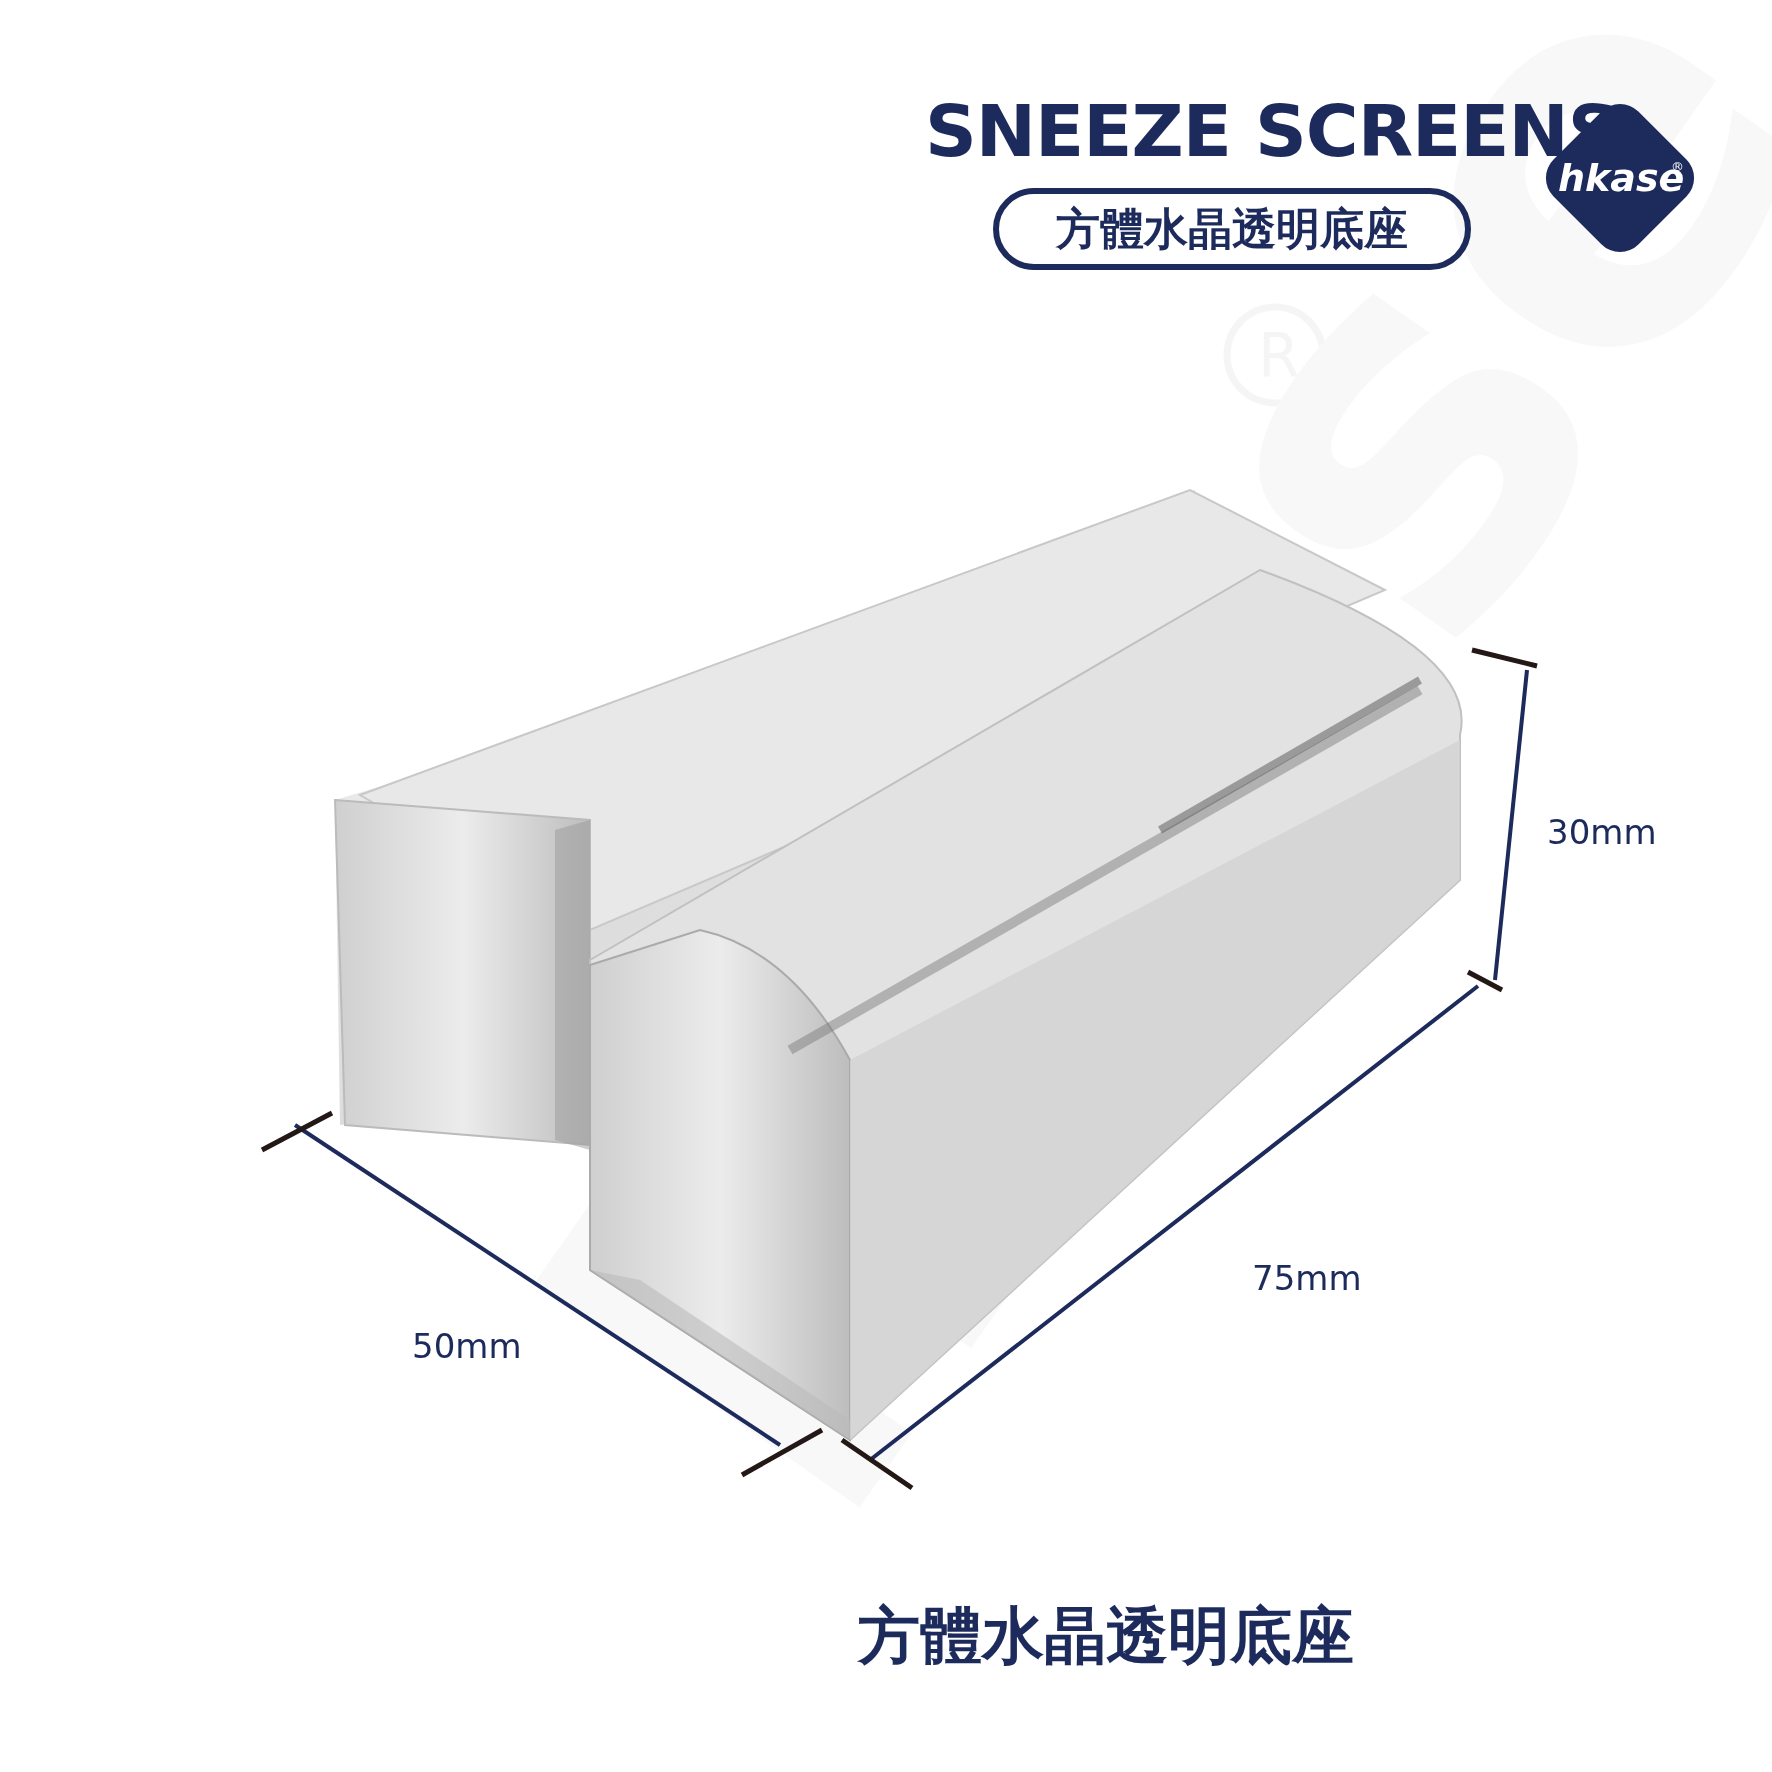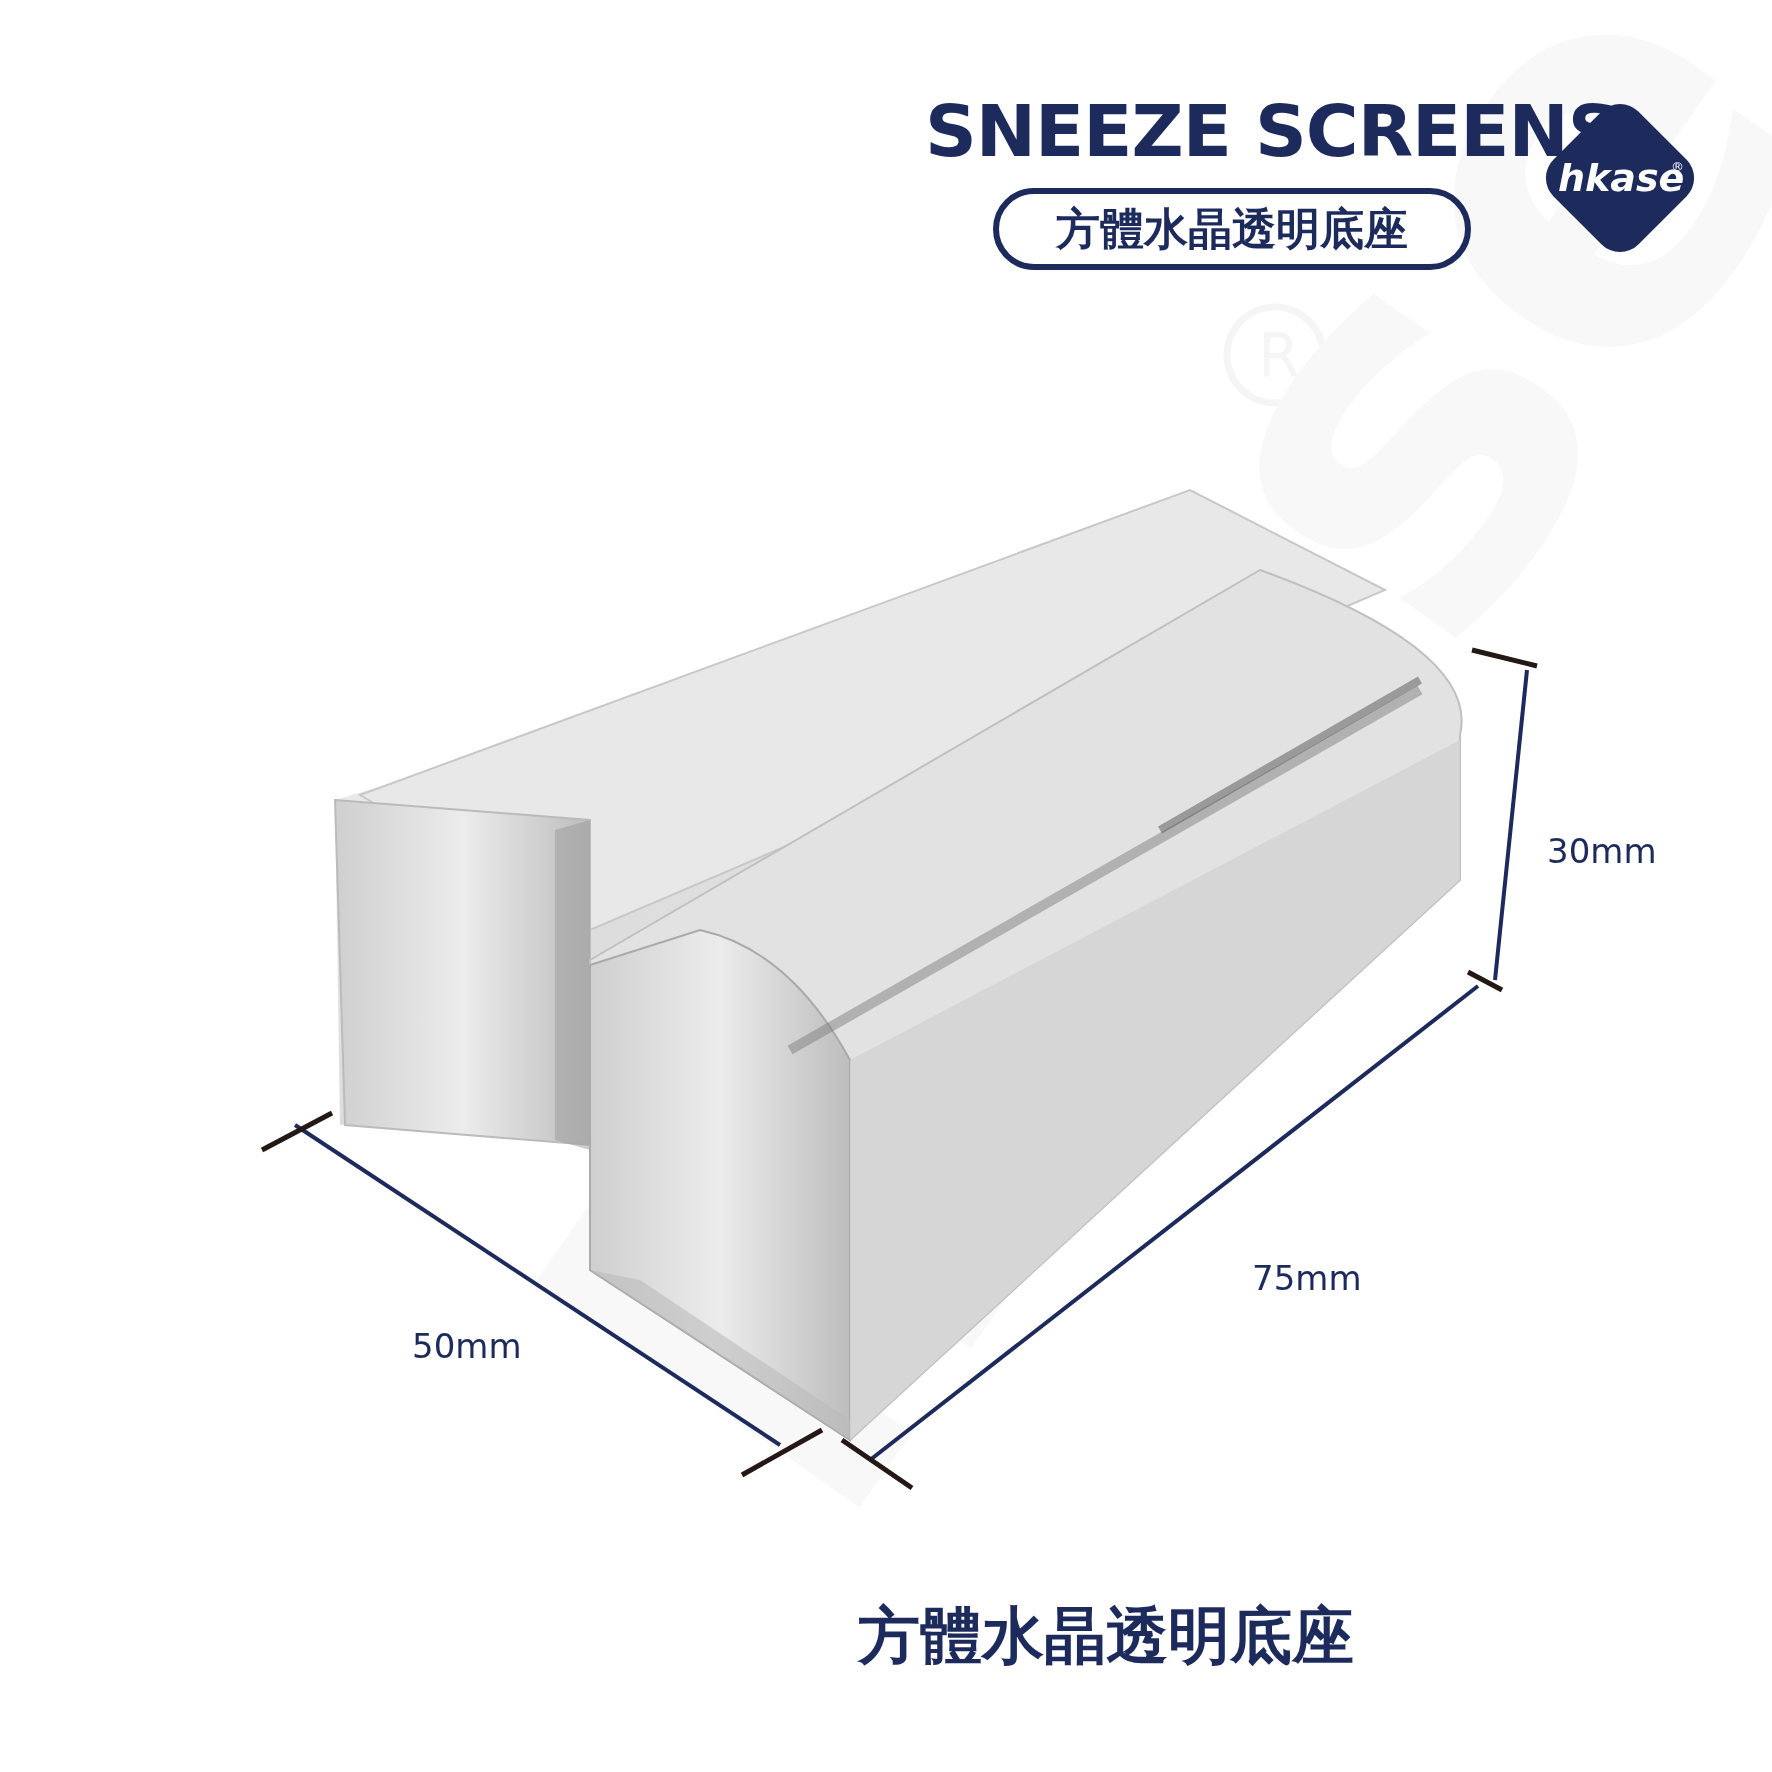--- a/index.html
+++ b/index.html
@@ -73,17 +73,17 @@
   <line x1="1468" y1="972" x2="1502" y2="990" stroke="#231815" stroke-width="5"></line>
 
   <line x1="1478" y1="986" x2="870" y2="1460" stroke="#1d2a5c" stroke-width="4"></line>
   <line x1="842" y1="1440" x2="912" y2="1488" stroke="#231815" stroke-width="5"></line>
 
   <line x1="295" y1="1125" x2="780" y2="1445" stroke="#1d2a5c" stroke-width="4"></line>
   <line x1="262" y1="1150" x2="332" y2="1113" stroke="#231815" stroke-width="5"></line>
   <line x1="742" y1="1475" x2="822" y2="1430" stroke="#231815" stroke-width="5"></line>
 </svg>
 
-<div class="abs dim" style="left:1547px;top:812px;margin-top:19px;">30mm</div>
+<div class="abs dim" style="left:1547px;top:812px;">30mm</div>
 <div class="abs dim" style="left:1252px;top:1258px;">75mm</div>
 <div class="abs dim" style="left:412px;top:1326px;">50mm</div>
 
 <div id="title" class="abs">方體水晶透明底座</div>
 
 </body></html>

